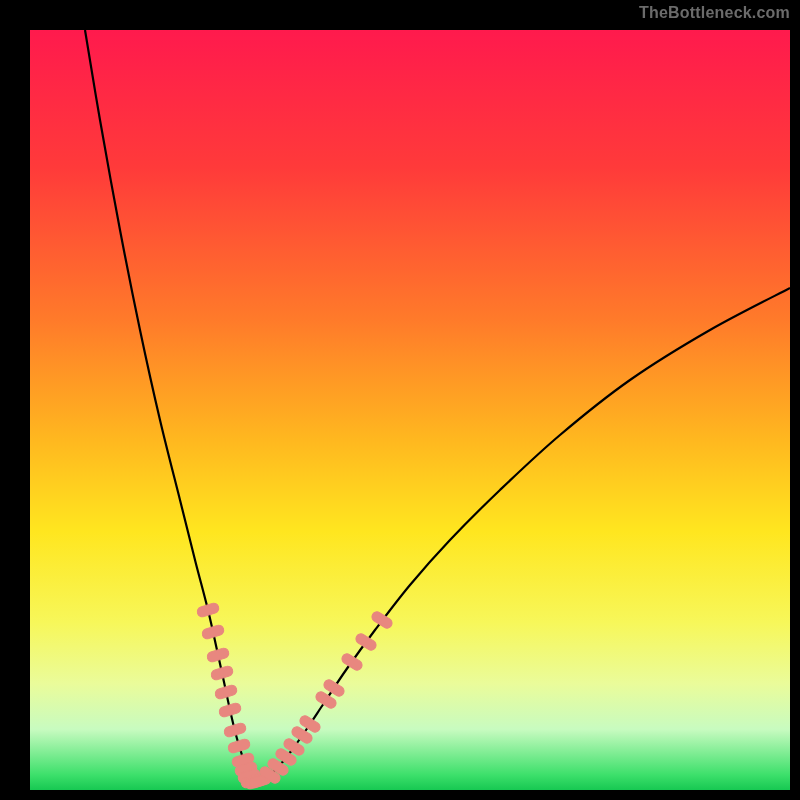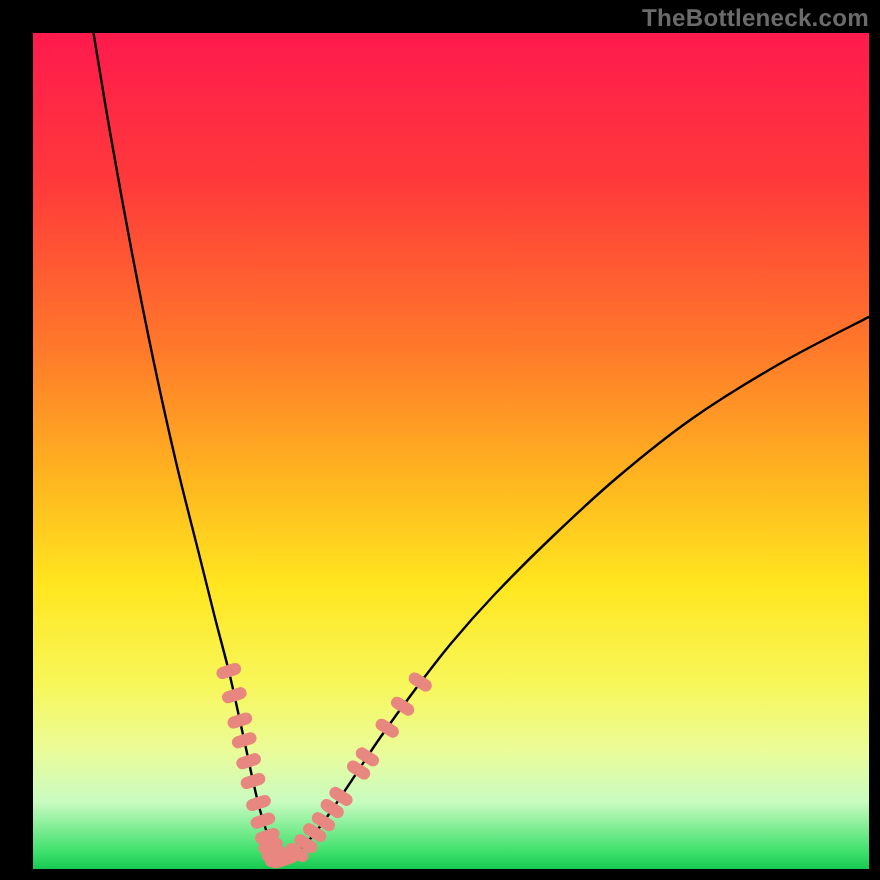--- a/index.html
+++ b/index.html
@@ -34,21 +34,21 @@
       #eafc9a 86%,
       #c8fbc0 92%,
       #3de06b 98%,
       #17c852 100%
     );
   }
   .watermark {
     position: absolute;
     top: 4px;
     right: 10px;
-    font-size: 22px;
+    font-size: 16px;
     font-weight: 600;
     color: #6b6b6b;
     letter-spacing: 0.2px;
     user-select: none;
   }
   svg.curve {
     position: absolute;
     left: 0;
     top: 0;
     width: 760px;

